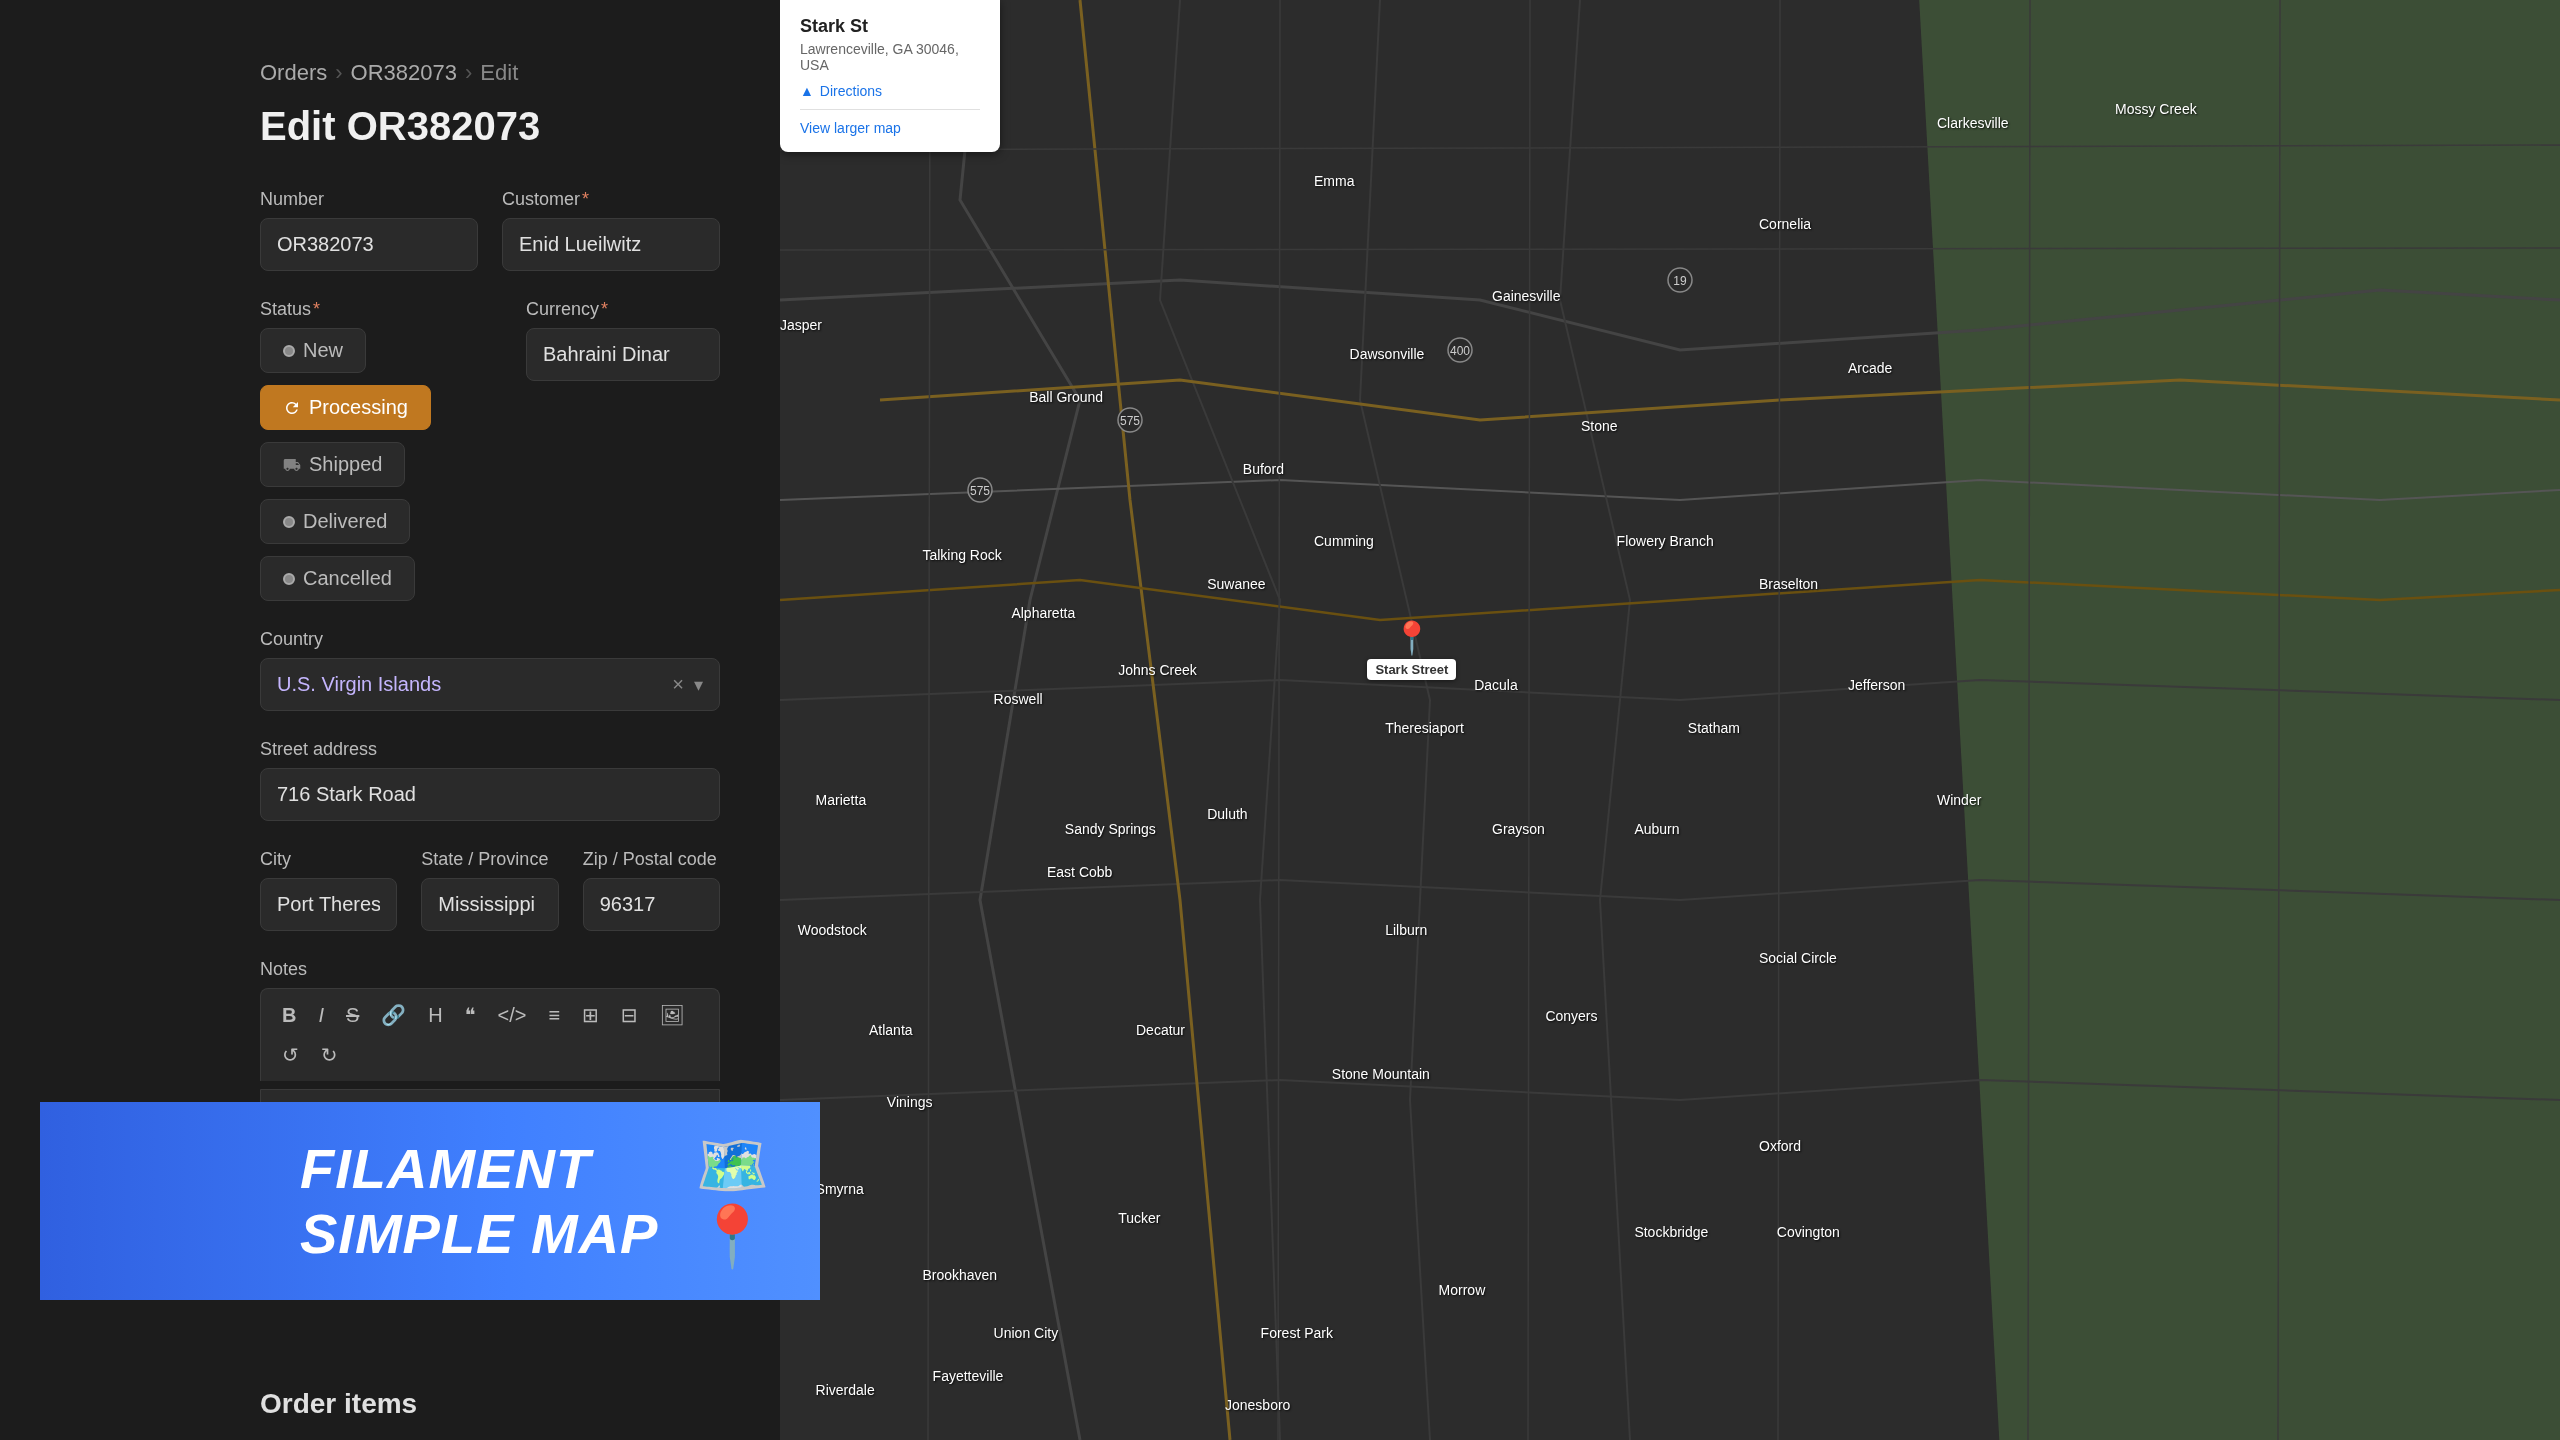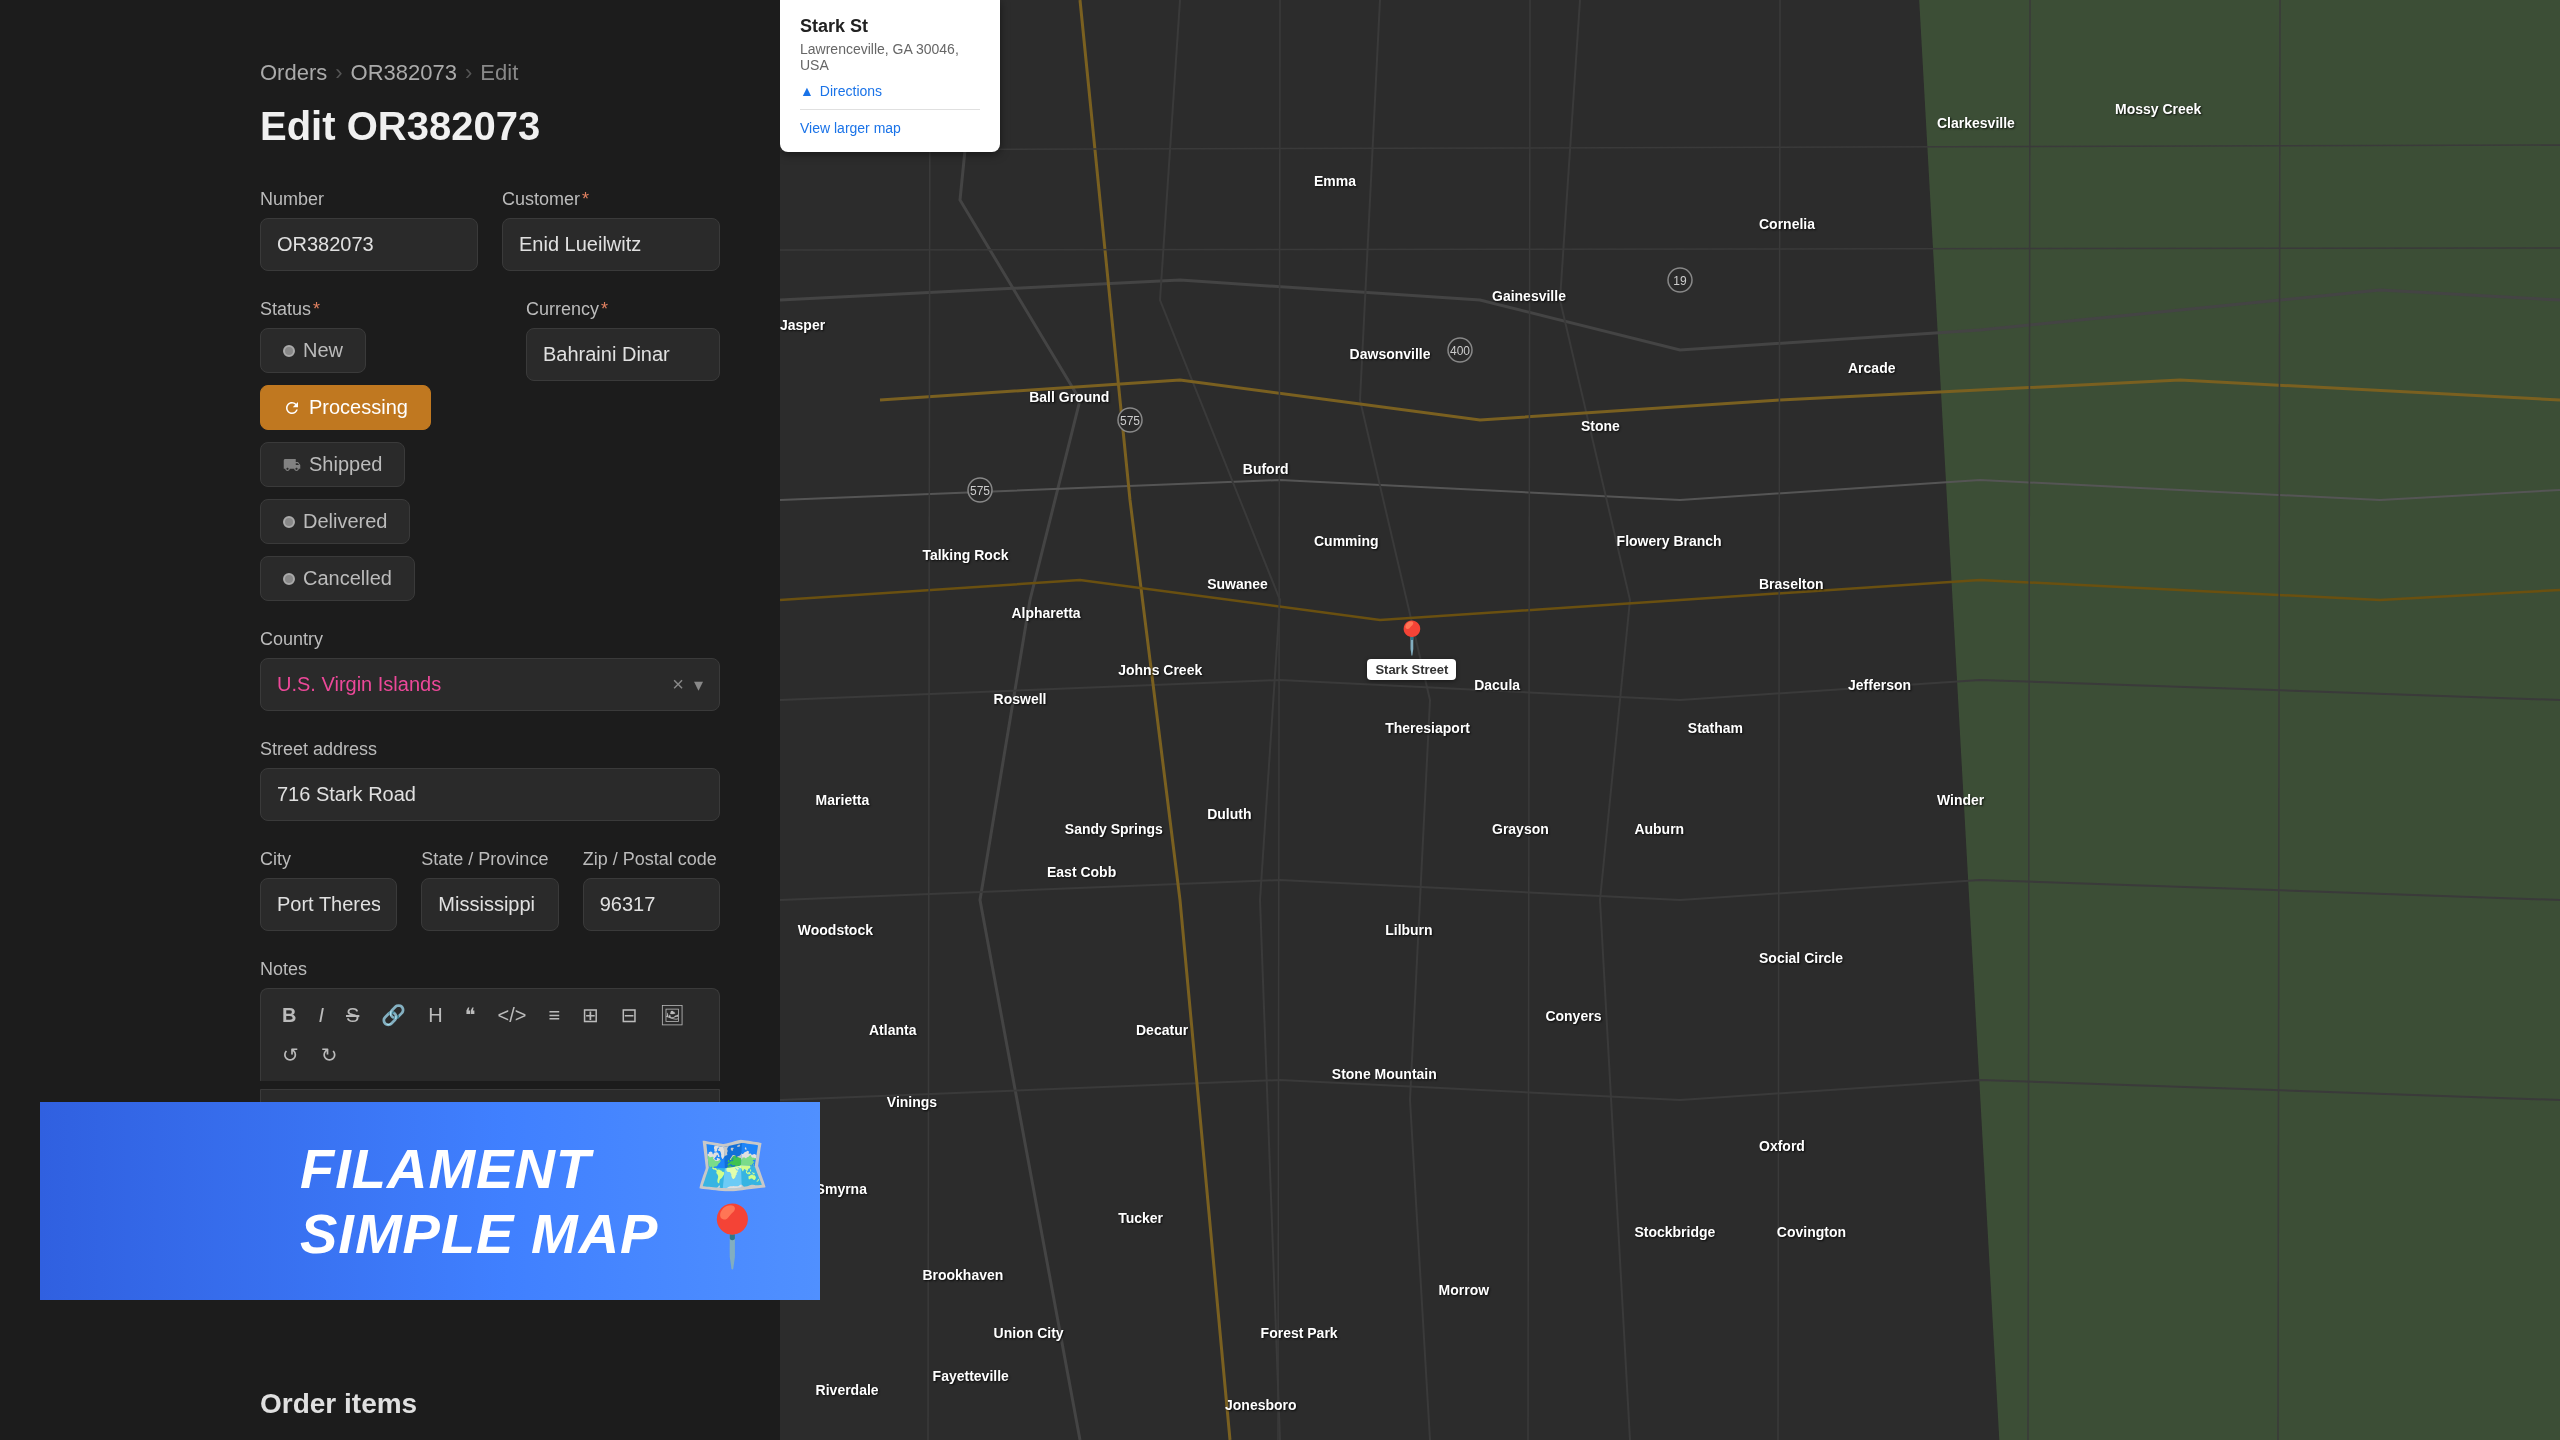--- a/index.html
+++ b/index.html
@@ -132,21 +132,21 @@
       position: relative;
       display: flex;
       align-items: center;
       background: #2a2a2a;
       border: 1px solid #3a3a3a;
       border-radius: 8px;
       padding: 14px 16px;
     }
     .select-value {
       font-size: 20px;
-      color: #ec4899;
+      color: #c4b5fd;
       flex: 1;
     }
     .select-clear {
       color: #888;
       font-size: 20px;
       cursor: pointer;
       margin-right: 10px;
     }
     .select-chevron {
       color: #888;
@@ -302,21 +302,21 @@
       left: 0;
       width: 100%;
       height: 100%;
     }
 
     
     .map-label {
       position: absolute;
       color: #fff;
       font-size: 14px;
-      font-weight: 700;
+      font-weight: 400;
       white-space: nowrap;
       pointer-events: none;
       text-shadow: 1px 1px 2px rgba(0,0,0,0.8);
     }
 
     
     .map-marker {
       position: absolute;
       display: flex;
       flex-direction: column;

